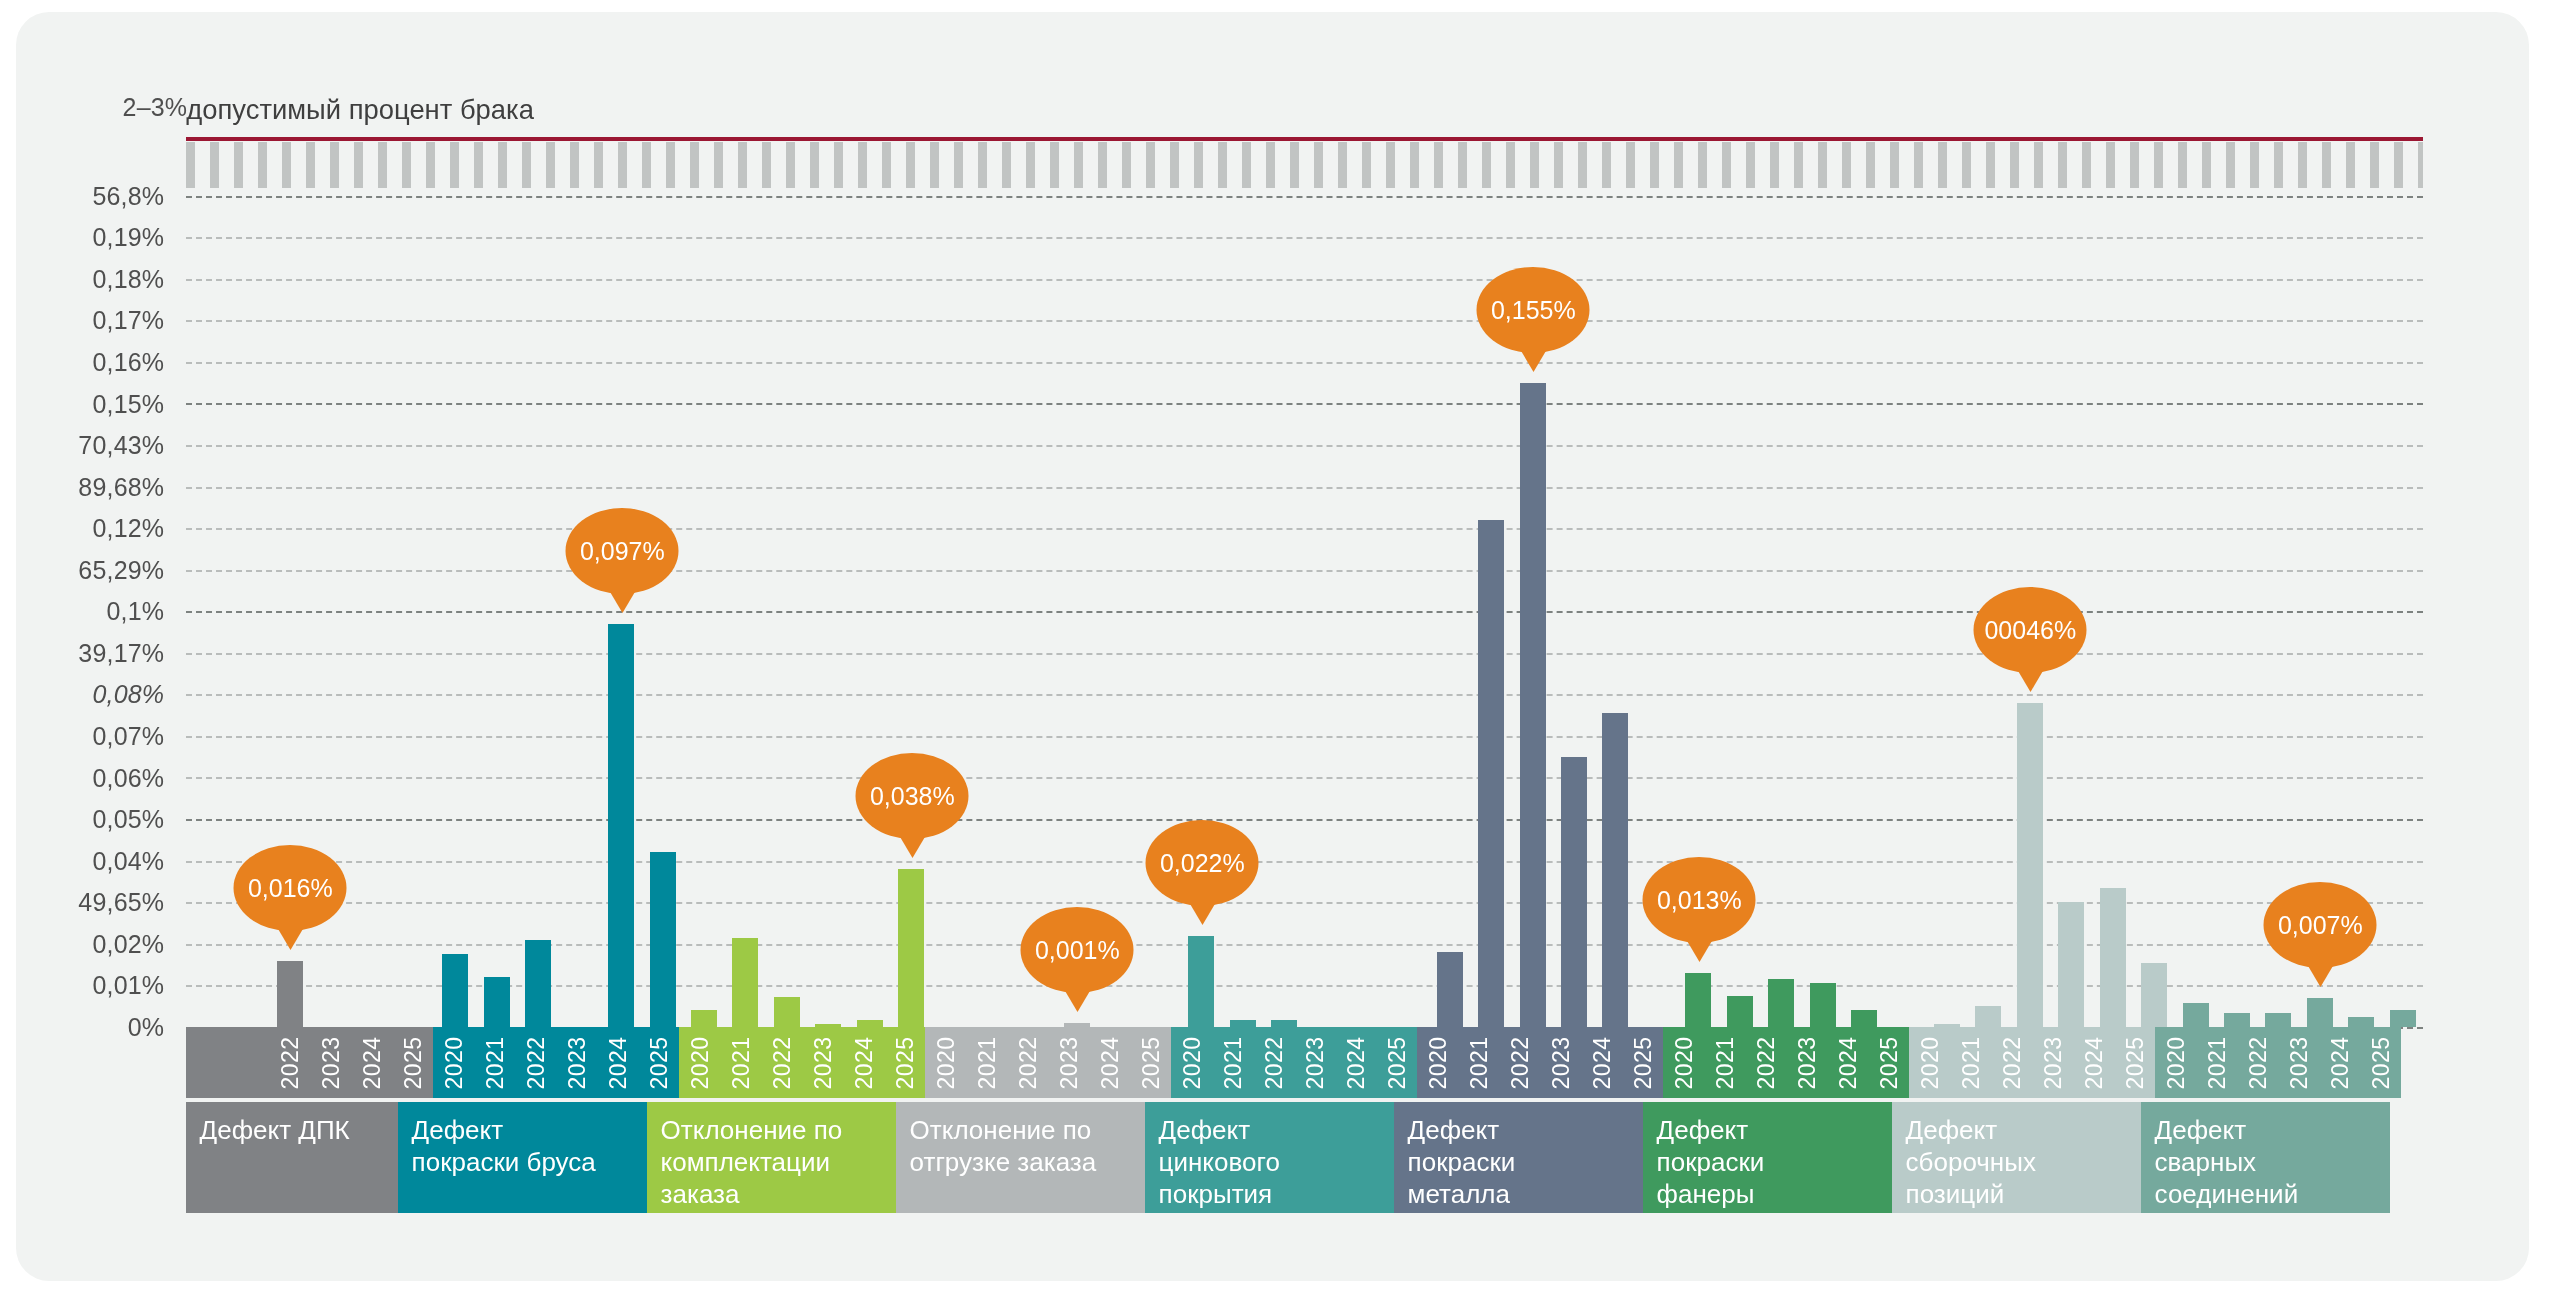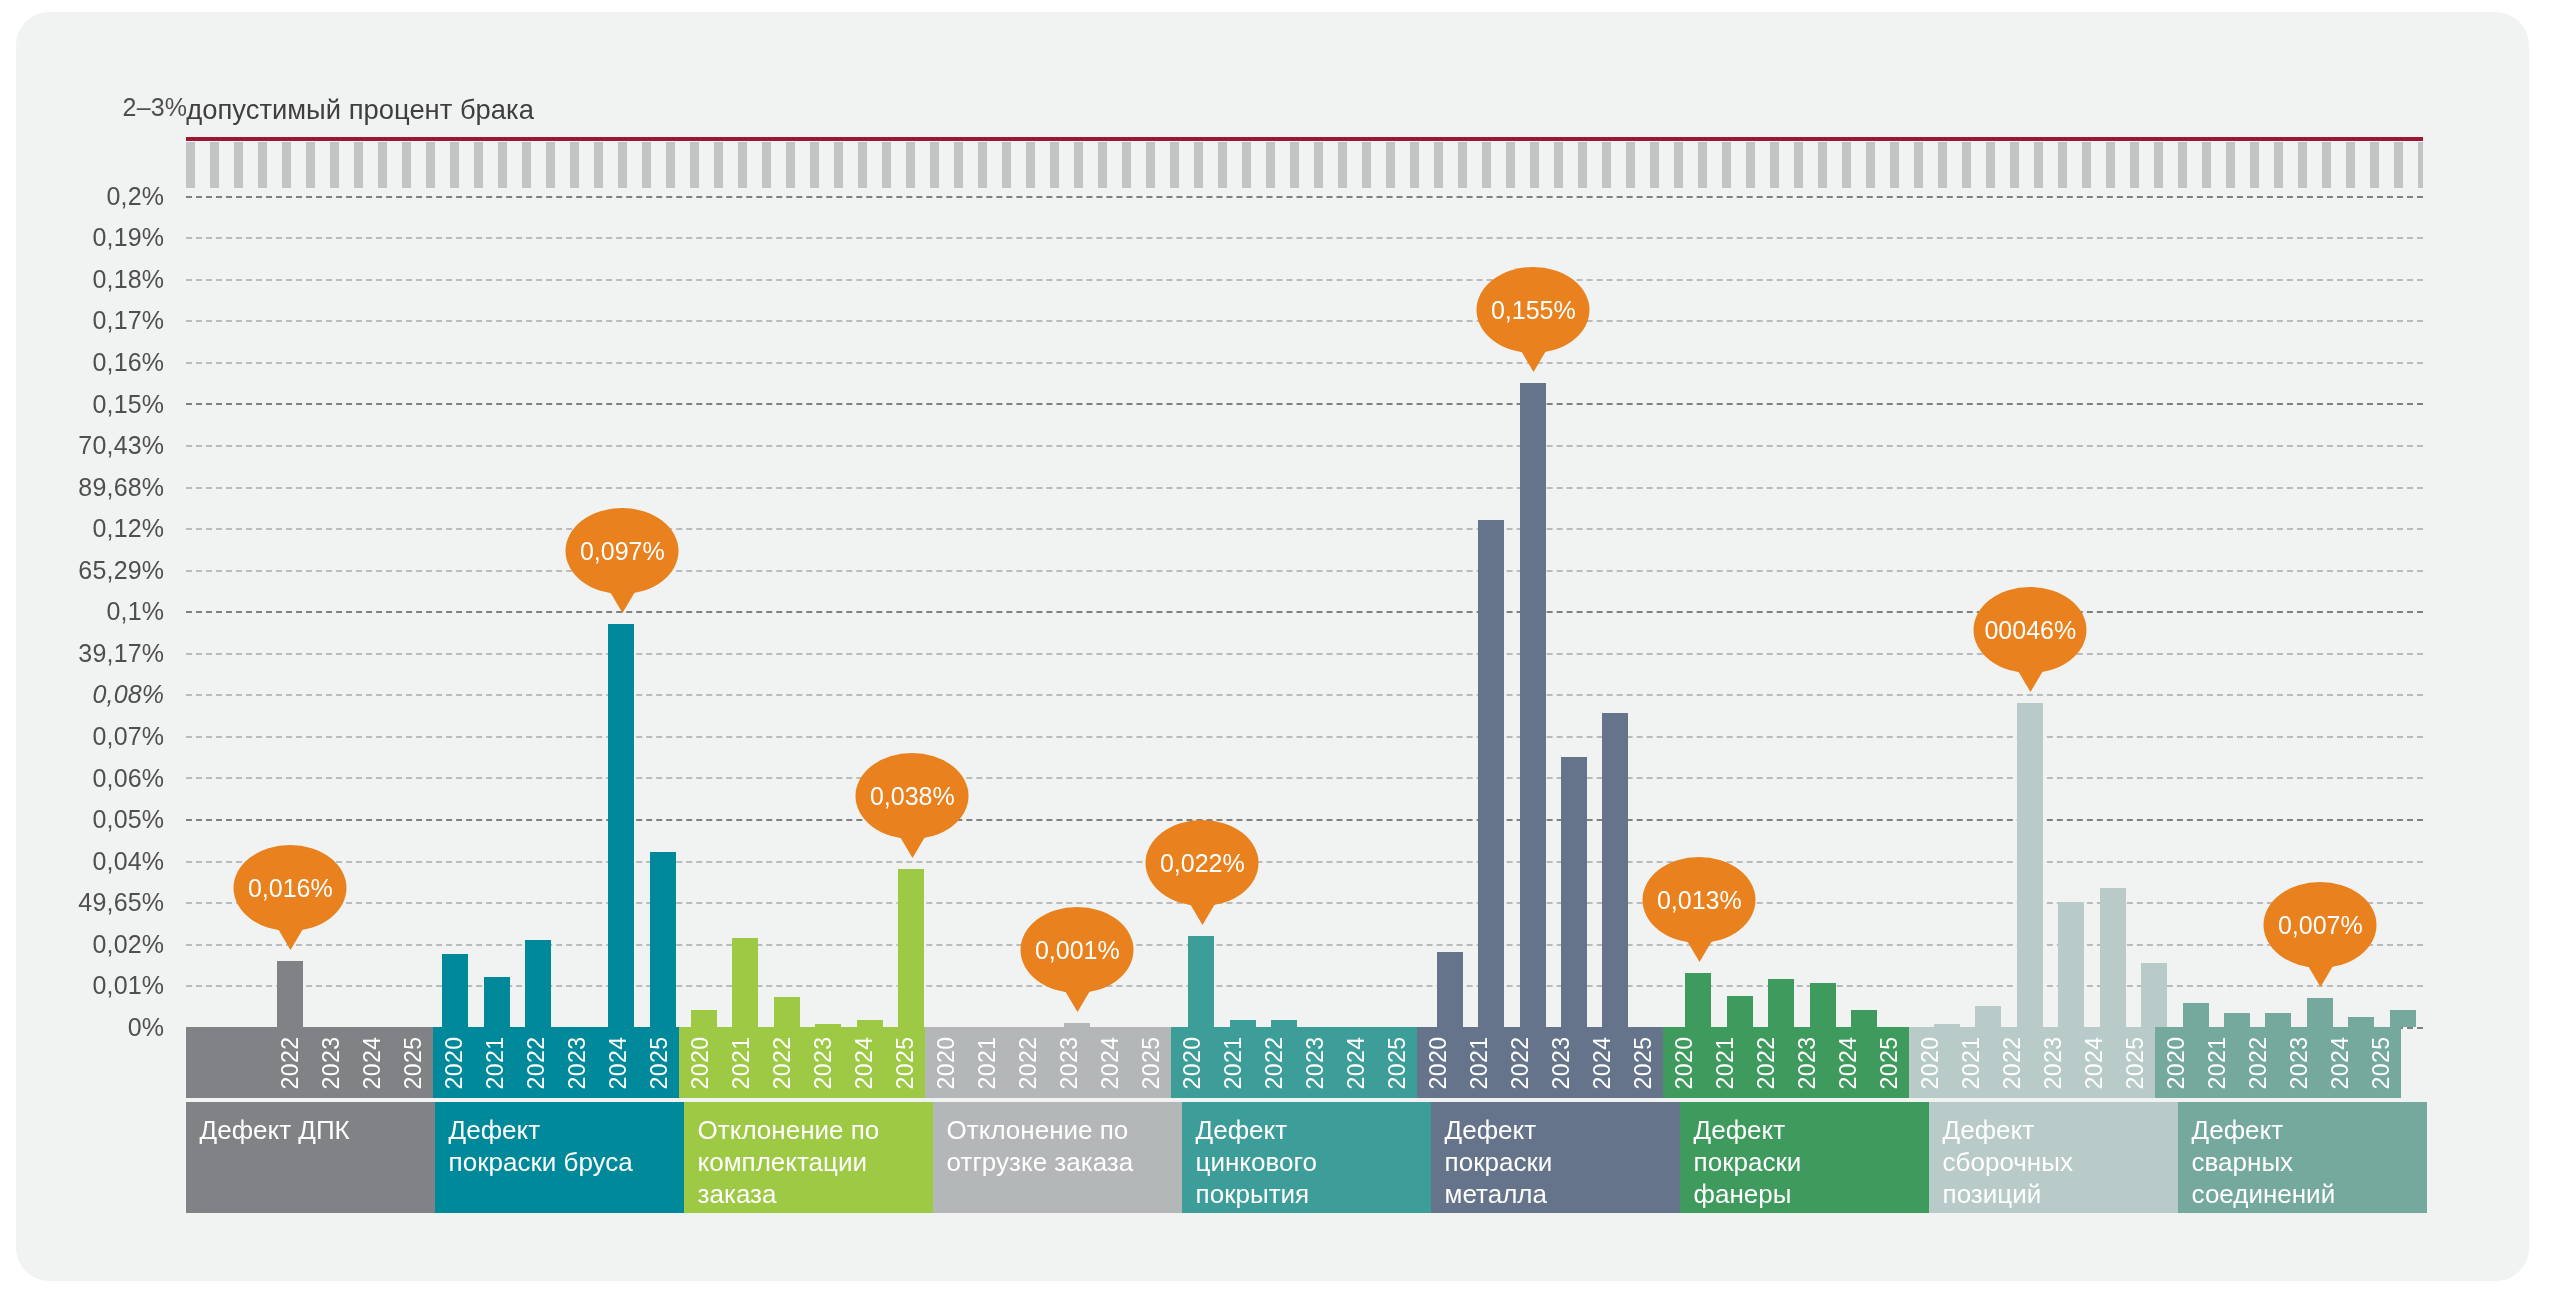--- a/index.html
+++ b/index.html
@@ -401,21 +401,21 @@
           </div>
           <div class="year-cell" style="width: 41px;">
             <span>2024</span>
           </div>
           <div class="year-cell" style="width: 41px;">
             <span>2025</span>
           </div>
         </div>
       </div>
     <div id="cats-row">
-        <div class="cat-cell" style="width: 249px; background: rgb(128, 130, 133);">Дефект ДПК</div>
+        <div class="cat-cell" style="width: 212px; background: rgb(128, 130, 133);">Дефект ДПК</div>
         <div class="cat-cell" style="width: 249px; background: rgb(0, 136, 155);">Дефект
 покраски бруса</div>
         <div class="cat-cell" style="width: 249px; background: rgb(157, 201, 69);">Отклонение по
 комплектации
 заказа</div>
         <div class="cat-cell" style="width: 249px; background: rgb(179, 183, 184);">Отклонение по
 отгрузке заказа</div>
         <div class="cat-cell" style="width: 249px; background: rgb(61, 158, 153);">Дефект
 цинкового
 покрытия</div>
@@ -425,21 +425,21 @@
         <div class="cat-cell" style="width: 249px; background: rgb(63, 154, 94);">Дефект
 покраски
 фанеры</div>
         <div class="cat-cell" style="width: 249px; background: rgb(185, 203, 201);">Дефект
 сборочных
 позиций</div>
         <div class="cat-cell" style="width: 249px; background: rgb(117, 169, 157);">Дефект
 сварных
 соединений</div>
       </div>
-  <div class="ytick" style="top: 184px; right: 2365px;">0,2%</div>
+  <div class="ytick" style="top: 184px; right: 2365px;">56,8%</div>
       <div class="ytick" style="top: 225px; right: 2365px;">0,19%</div>
       <div class="ytick" style="top: 267px; right: 2365px;">0,18%</div>
       <div class="ytick" style="top: 308px; right: 2365px;">0,17%</div>
       <div class="ytick" style="top: 350px; right: 2365px;">0,16%</div>
       <div class="ytick" style="top: 392px; right: 2365px;">0,15%</div>
       <div class="ytick" style="top: 433px; right: 2365px;">70,43%</div>
       <div class="ytick" style="top: 475px; right: 2365px;">89,68%</div>
       <div class="ytick" style="top: 516px; right: 2365px;">0,12%</div>
       <div class="ytick" style="top: 558px; right: 2365px;">65,29%</div>
       <div class="ytick" style="top: 599px; right: 2365px;">0,1%</div>

